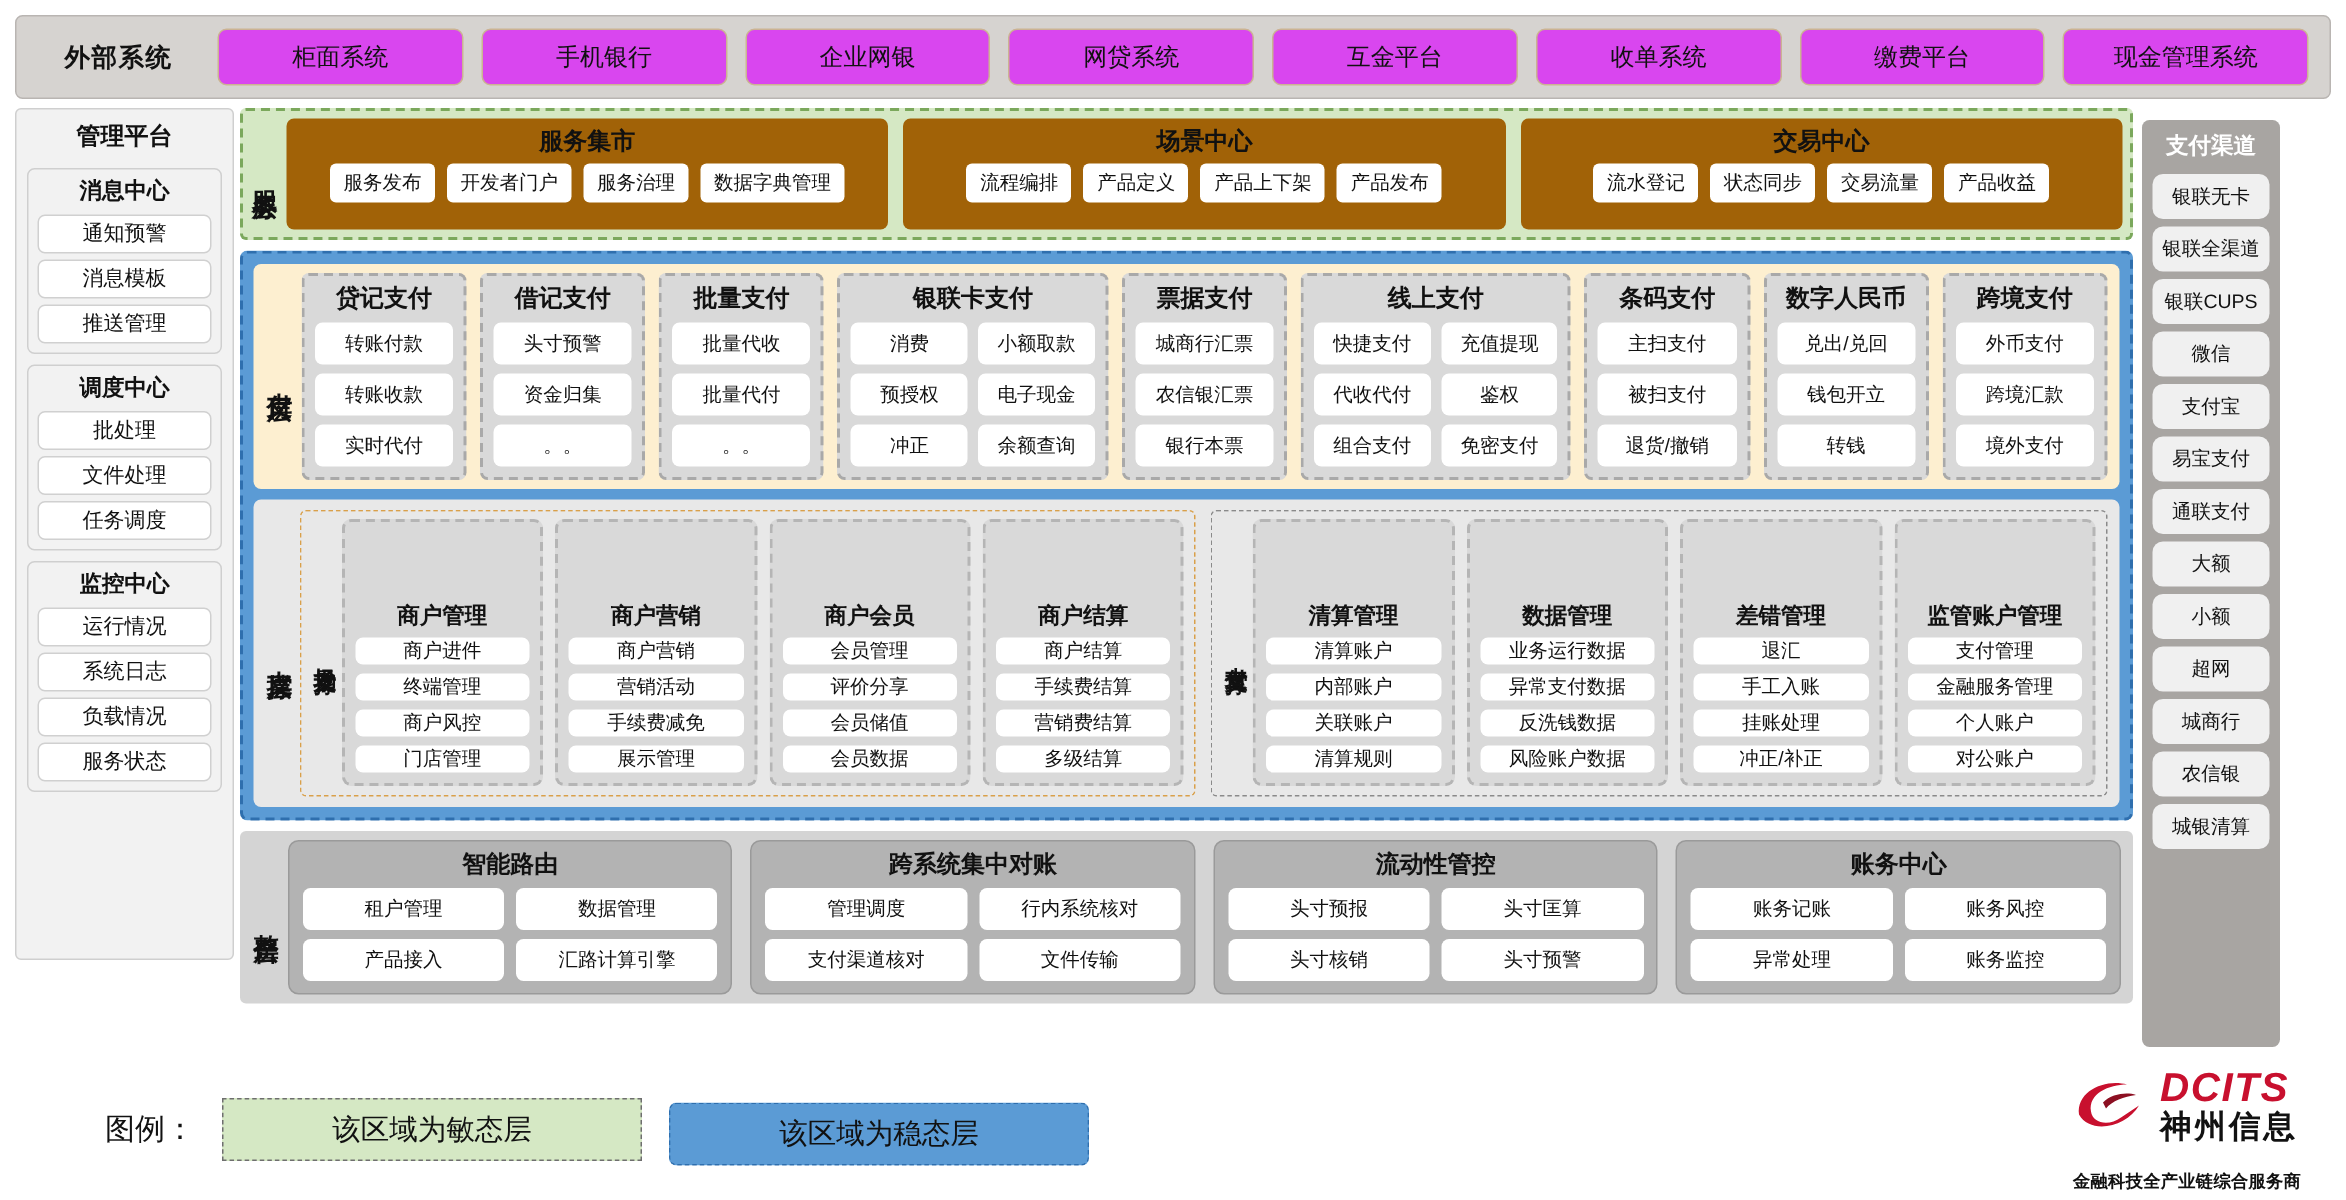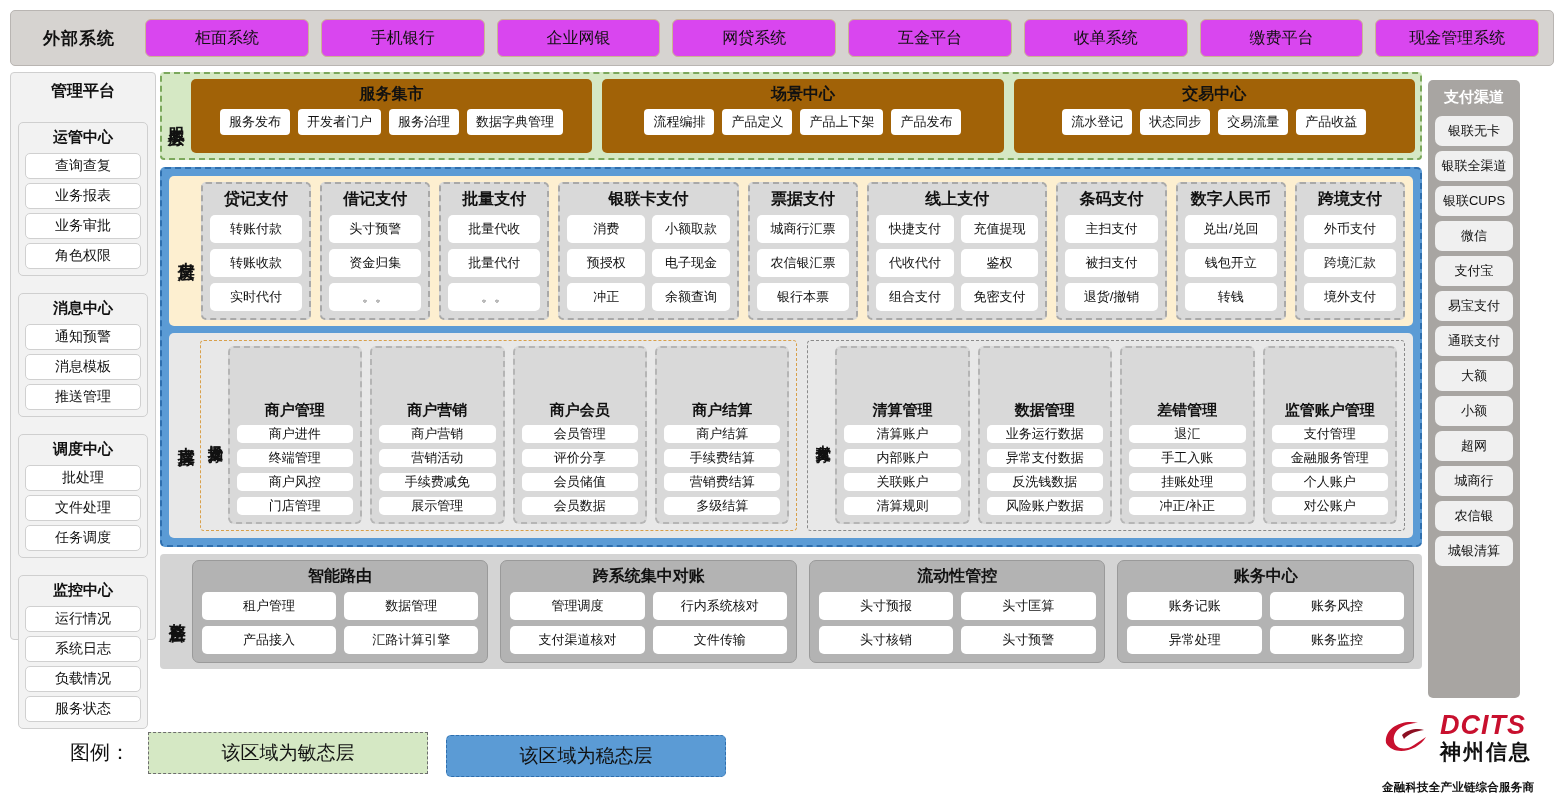--- a/index.html
+++ b/index.html
@@ -24,21 +24,21 @@
   .ext-item {
     flex: 1 1 0; height: 38px; background: #d946ef; border: 1px solid #cbb392;
     border-radius: 6px; display: flex; align-items: center; justify-content: center;
     font-size: 16px; color: #111;
   }
 
   
   .left-col {
     position: absolute; left: 10px; top: 72px; width: 146px; height: 568px;
     background: #f2f2f2; border: 1px solid #cfcfcf; border-radius: 4px;
-    padding: 6px 7px; display: flex; flex-direction: column; gap: 17px;
+    padding: 6px 7px; display: flex; flex-direction: column; gap: 7px;
   }
   .left-title { font-size: 16px; font-weight: bold; text-align: center; color: #111; padding: 2px 0 3px; }
   .lgroup {
     border: 1px solid #cfcfcf; border-radius: 5px; background: #f2f2f2;
     padding: 3px 6px 6px; display: flex; flex-direction: column; gap: 4px;
   }
   .lgroup-title { font-size: 15px; font-weight: bold; text-align: center; color: #111; padding: 2px 0 2px; }
   .lbtn {
     background: #fff; border: 1px solid #d0d0d0; border-radius: 5px;
     height: 26px; display: flex; align-items: center; justify-content: center;
@@ -182,27 +182,20 @@
     <div class="ext-item">网贷系统</div>
     <div class="ext-item">互金平台</div>
     <div class="ext-item">收单系统</div>
     <div class="ext-item">缴费平台</div>
     <div class="ext-item">现金管理系统</div>
   </div>
 
   <div class="left-col">
     <div class="left-title">管理平台</div>
 
-    <div class="lgroup">
-      <div class="lgroup-title">运管中心</div>
-      <div class="lbtn">查询查复</div>
-      <div class="lbtn">业务报表</div>
-      <div class="lbtn">业务审批</div>
-      <div class="lbtn">角色权限</div>
-    </div>
 
     <div class="lgroup">
       <div class="lgroup-title">消息中心</div>
       <div class="lbtn">通知预警</div>
       <div class="lbtn">消息模板</div>
       <div class="lbtn">推送管理</div>
     </div>
 
     <div class="lgroup">
       <div class="lgroup-title">调度中心</div>

